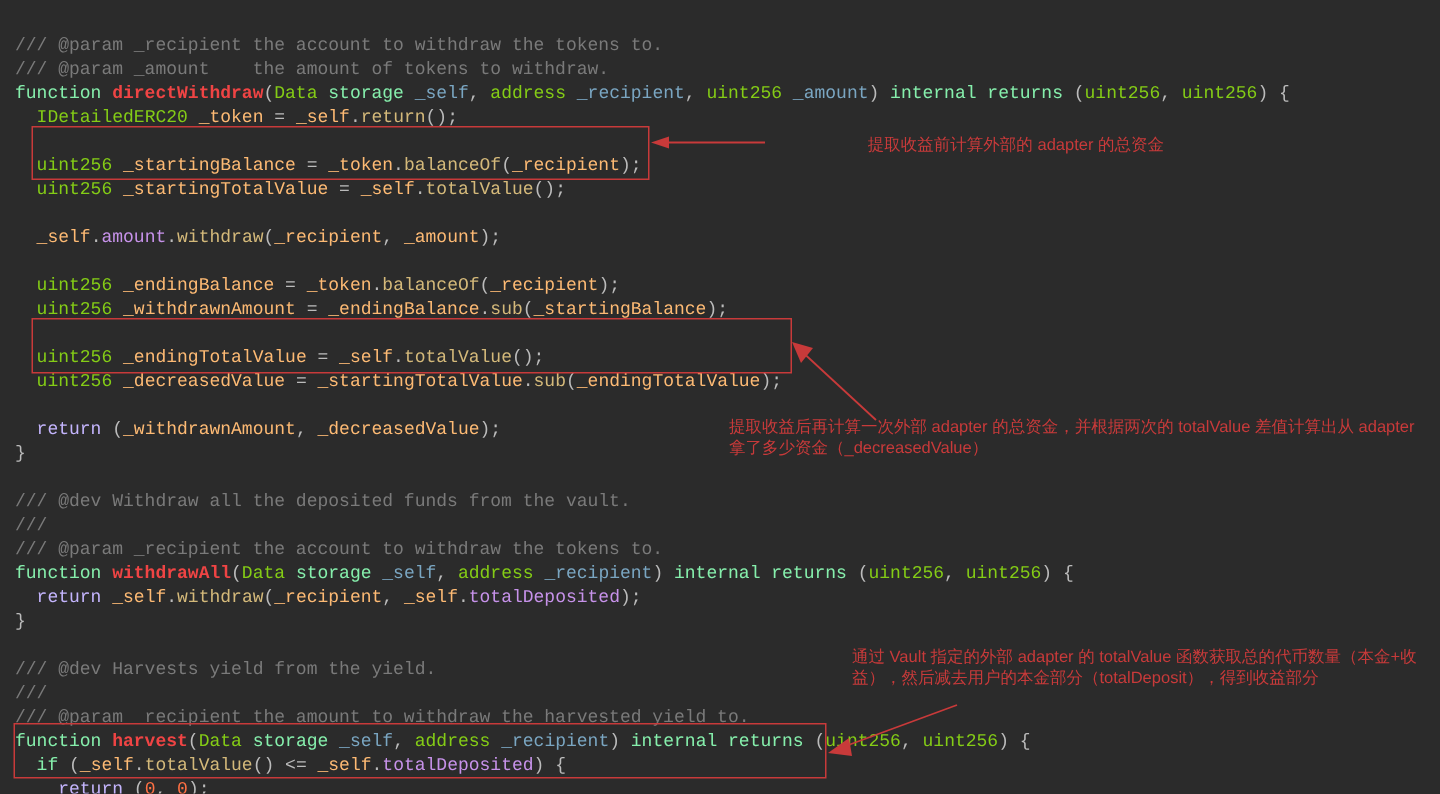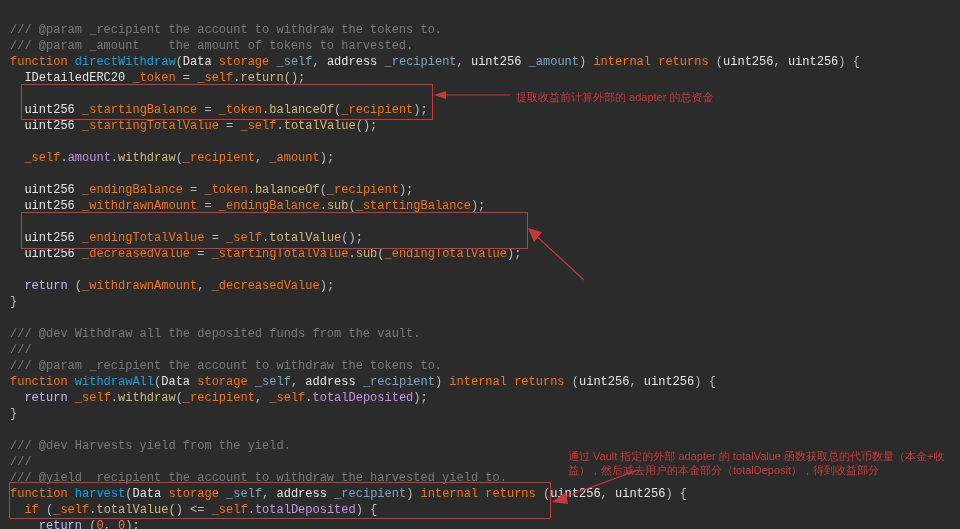--- a/index.html
+++ b/index.html
@@ -13,24 +13,24 @@
   .code-area {
     font-family: Menlo, Consolas, "Courier New", monospace;
     font-size: 12px;
     line-height: 16px;
     color: #bbb;
     padding: 6px 10px;
     white-space: pre;
     position: relative;
   }
   .c-comment { color: #7a7a7a; margin-top: 32px; }
-  .c-key { color: #f97316; }      
-  .c-type { color: #e5e5e5; }
-  .c-ident { color: #f97316; }
-  .c-func { color: #0ea5e9; }     
+  .c-key { color: #86efac; }      
+  .c-type { color: #84cc16; }
+  .c-ident { color: #fdba74; }
+  .c-func { color: #ef4444; font-weight: bold; }     
   .c-param { color: #7aa6c2; }
   .c-punc { color: #bbb; }
   .c-num { color: #ff7043; }
   .c-member { color: #c792ea; }
   .c-call { color: #d4b97a; }     
   .c-ret { color: #c4b5fd; }
 
   
   .rbox {
     position: absolute;
@@ -56,21 +56,21 @@
   }
   .arrow-svg polygon {
     fill: #c83a3a;
   }
 </style>
 </head>
 <body>
 
 <div class="code-area">
 <span class="c-comment">/// @param _recipient the account to withdraw the tokens to.</span>
-<span class="c-comment">/// @param _amount    the amount of tokens to harvested.</span>
+<span class="c-comment">/// @param _amount    the amount of tokens to withdraw.</span>
 <span><span class="c-key">function</span> <span class="c-func">directWithdraw</span><span class="c-punc">(</span><span class="c-type">Data</span> <span class="c-key">storage</span> <span class="c-param">_self</span><span class="c-punc">, </span><span class="c-type">address</span> <span class="c-param">_recipient</span><span class="c-punc">, </span><span class="c-type">uint256</span> <span class="c-param">_amount</span><span class="c-punc">)</span> <span class="c-key">internal</span> <span class="c-key">returns</span> <span class="c-punc">(</span><span class="c-type">uint256</span><span class="c-punc">, </span><span class="c-type">uint256</span><span class="c-punc">) {</span></span>
   <span class="c-type">IDetailedERC20</span> <span class="c-ident">_token</span><span class="c-punc"> = </span><span class="c-ident">_self</span><span class="c-punc">.</span><span class="c-call">return</span><span class="c-punc">();</span>
 
   <span class="c-type">uint256</span> <span class="c-ident">_startingBalance</span><span class="c-punc"> = </span><span class="c-ident">_token</span><span class="c-punc">.</span><span class="c-call">balanceOf</span><span class="c-punc">(</span><span class="c-ident">_recipient</span><span class="c-punc">);</span>
   <span class="c-type">uint256</span> <span class="c-ident">_startingTotalValue</span><span class="c-punc"> = </span><span class="c-ident">_self</span><span class="c-punc">.</span><span class="c-call">totalValue</span><span class="c-punc">();</span>
 
   <span class="c-ident">_self</span><span class="c-punc">.</span><span class="c-member">amount</span><span class="c-punc">.</span><span class="c-call">withdraw</span><span class="c-punc">(</span><span class="c-ident">_recipient</span><span class="c-punc">, </span><span class="c-ident">_amount</span><span class="c-punc">);</span>
 
   <span class="c-type">uint256</span> <span class="c-ident">_endingBalance</span><span class="c-punc"> = </span><span class="c-ident">_token</span><span class="c-punc">.</span><span class="c-call">balanceOf</span><span class="c-punc">(</span><span class="c-ident">_recipient</span><span class="c-punc">);</span>
   <span class="c-type">uint256</span> <span class="c-ident">_withdrawnAmount</span><span class="c-punc"> = </span><span class="c-ident">_endingBalance</span><span class="c-punc">.</span><span class="c-call">sub</span><span class="c-punc">(</span><span class="c-ident">_startingBalance</span><span class="c-punc">);</span>
@@ -83,37 +83,38 @@
 
 <span class="c-comment">/// @dev Withdraw all the deposited funds from the vault.</span>
 <span class="c-comment">///</span>
 <span class="c-comment">/// @param _recipient the account to withdraw the tokens to.</span>
 <span><span class="c-key">function</span> <span class="c-func">withdrawAll</span><span class="c-punc">(</span><span class="c-type">Data</span> <span class="c-key">storage</span> <span class="c-param">_self</span><span class="c-punc">, </span><span class="c-type">address</span> <span class="c-param">_recipient</span><span class="c-punc">)</span> <span class="c-key">internal</span> <span class="c-key">returns</span> <span class="c-punc">(</span><span class="c-type">uint256</span><span class="c-punc">, </span><span class="c-type">uint256</span><span class="c-punc">) {</span></span>
   <span class="c-ret">return</span><span> </span><span class="c-ident">_self</span><span class="c-punc">.</span><span class="c-call">withdraw</span><span class="c-punc">(</span><span class="c-ident">_recipient</span><span class="c-punc">, </span><span class="c-ident">_self</span><span class="c-punc">.</span><span class="c-member">totalDeposited</span><span class="c-punc">);</span>
 <span class="c-punc">}</span>
 
 <span class="c-comment">/// @dev Harvests yield from the yield.</span>
 <span class="c-comment">///</span>
-<span class="c-comment">/// @yield _recipient the account to withdraw the harvested yield to.</span>
+<span class="c-comment">/// @param _recipient the amount to withdraw the harvested yield to.</span>
 <span><span class="c-key">function</span> <span class="c-func">harvest</span><span class="c-punc">(</span><span class="c-type">Data</span> <span class="c-key">storage</span> <span class="c-param">_self</span><span class="c-punc">, </span><span class="c-type">address</span> <span class="c-param">_recipient</span><span class="c-punc">)</span> <span class="c-key">internal</span> <span class="c-key">returns</span> <span class="c-punc">(</span><span class="c-type">uint256</span><span class="c-punc">, </span><span class="c-type">uint256</span><span class="c-punc">) {</span></span>
   <span class="c-key">if</span><span class="c-punc"> (</span><span class="c-ident">_self</span><span class="c-punc">.</span><span class="c-call">totalValue</span><span class="c-punc">() &lt;= </span><span class="c-ident">_self</span><span class="c-punc">.</span><span class="c-member">totalDeposited</span><span class="c-punc">) {</span>
     <span class="c-ret">return</span><span class="c-punc"> (</span><span class="c-num">0</span><span class="c-punc">, </span><span class="c-num">0</span><span class="c-punc">);</span>
   
    
   
 
 
   
   <div class="rbox" style="left:21px; top:84px; width:410px; height:34px;"></div>
   <div class="rbox" style="left:21px; top:212px; width:505px; height:35px;"></div>
   <div class="rbox" style="left:9px; top:482px; width:540px; height:35px;"></div>
 
   
-  <div class="annot" style="left:516px; top:90px; width:260px;">提取收益前计算外部的 adapter 的总资金</div>
-  <div class="annot" style="left:568px; top:449px; width:392px;">通过 Vault 指定的外部 adapter 的 totalValue 函数获取总的代币数量（本金+收益），然后减去用户的本金部分（totalDeposit），得到收益部分</div>
+  <div class="annot" style="left:516px; top:90px; width:260px;text-align:right;">提取收益前计算外部的 adapter 的总资金</div>
+  <div class="annot" style="left:486px; top:278px; width:470px;">提取收益后再计算一次外部 adapter 的总资金，并根据两次的 totalValue 差值计算出从 adapter 拿了多少资金（_decreasedValue）</div>
+  <div class="annot" style="left:568px; top:431px; width:392px;">通过 Vault 指定的外部 adapter 的 totalValue 函数获取总的代币数量（本金+收益），然后减去用户的本金部分（totalDeposit），得到收益部分</div>
 
   
   <svg class="arrow-svg" style="left:434px; top:88px; width:78px; height:14px;">
     <line x1="76" y1="7" x2="10" y2="7"></line>
     <polygon points="0,7 12,3 12,11"></polygon>
   </svg>
   <svg class="arrow-svg" style="left:528px; top:228px; width:70px; height:60px;">
     <line x1="4" y1="4" x2="56" y2="52"></line>
     <polygon points="0,0 14,4 6,14"></polygon>
   </svg>

